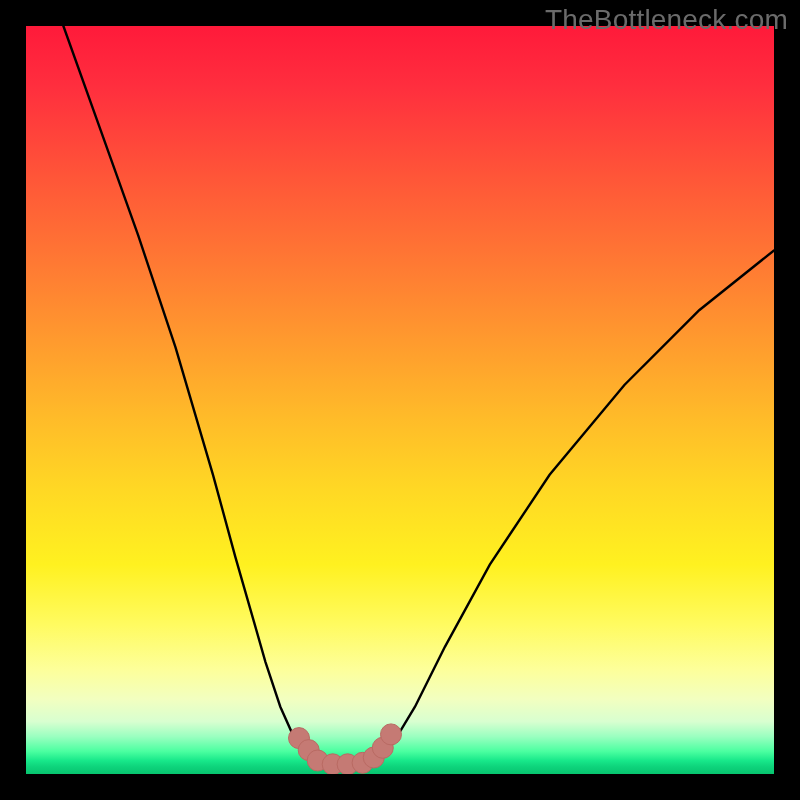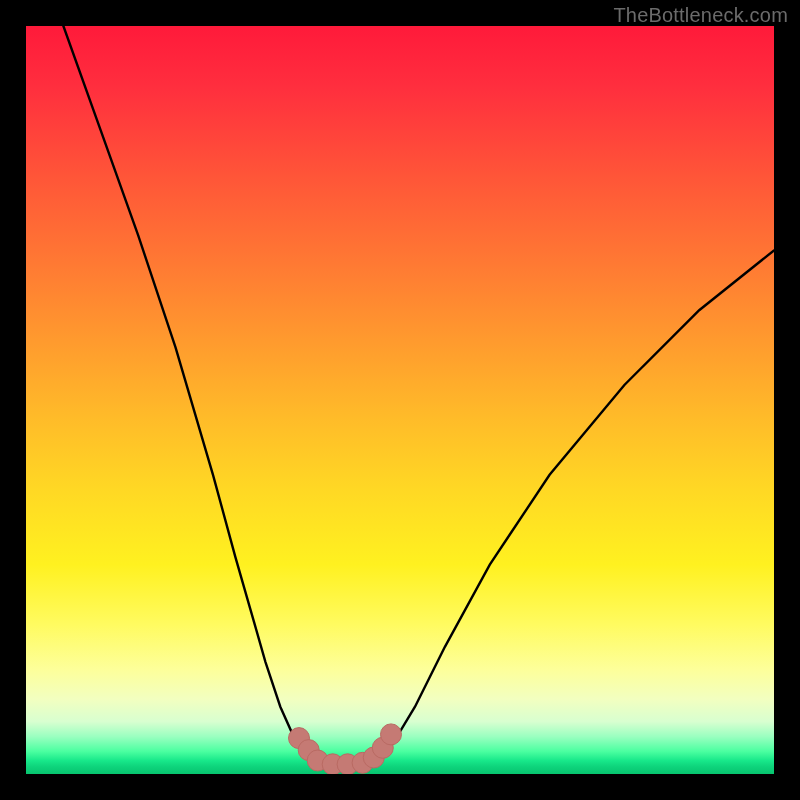--- a/index.html
+++ b/index.html
@@ -47,21 +47,21 @@
       #18e88a 98.2%,
       #0ed47c 99%,
       #07c46f 100%
     );
   }
   .watermark {
     position: absolute;
     top: 4px;
     right: 12px;
     color: #6b6b6b;
-    font-size: 20px;
+    font-size: 28px;
     font-weight: 500;
     letter-spacing: 0.2px;
     user-select: none;
   }
   svg.curves {
     position: absolute;
     inset: 0;
   }
 </style>
 </head>

